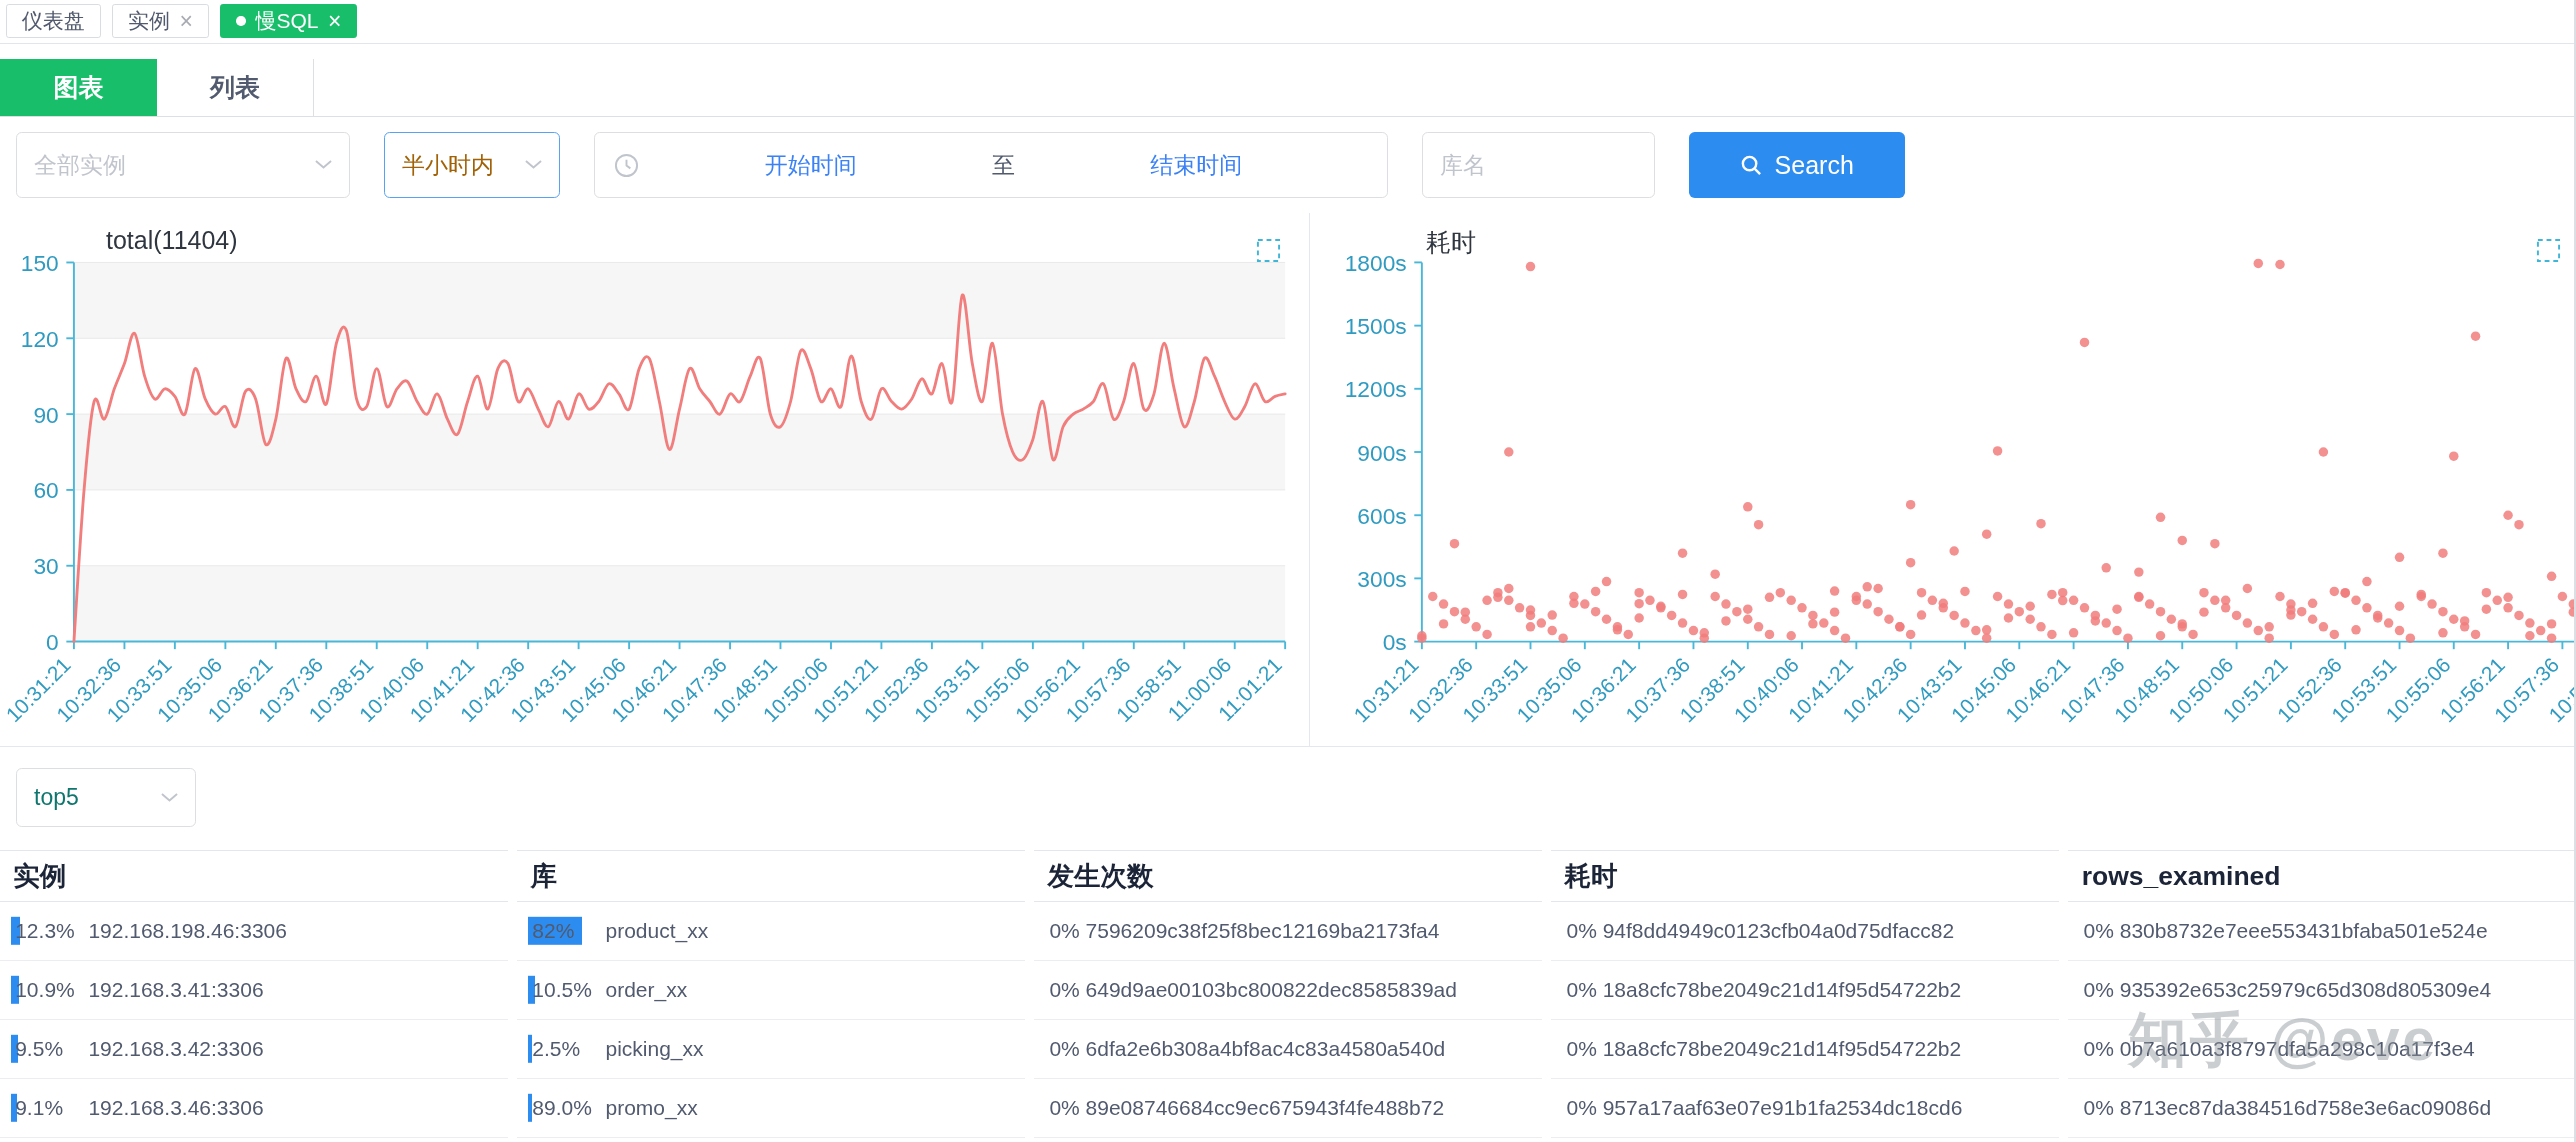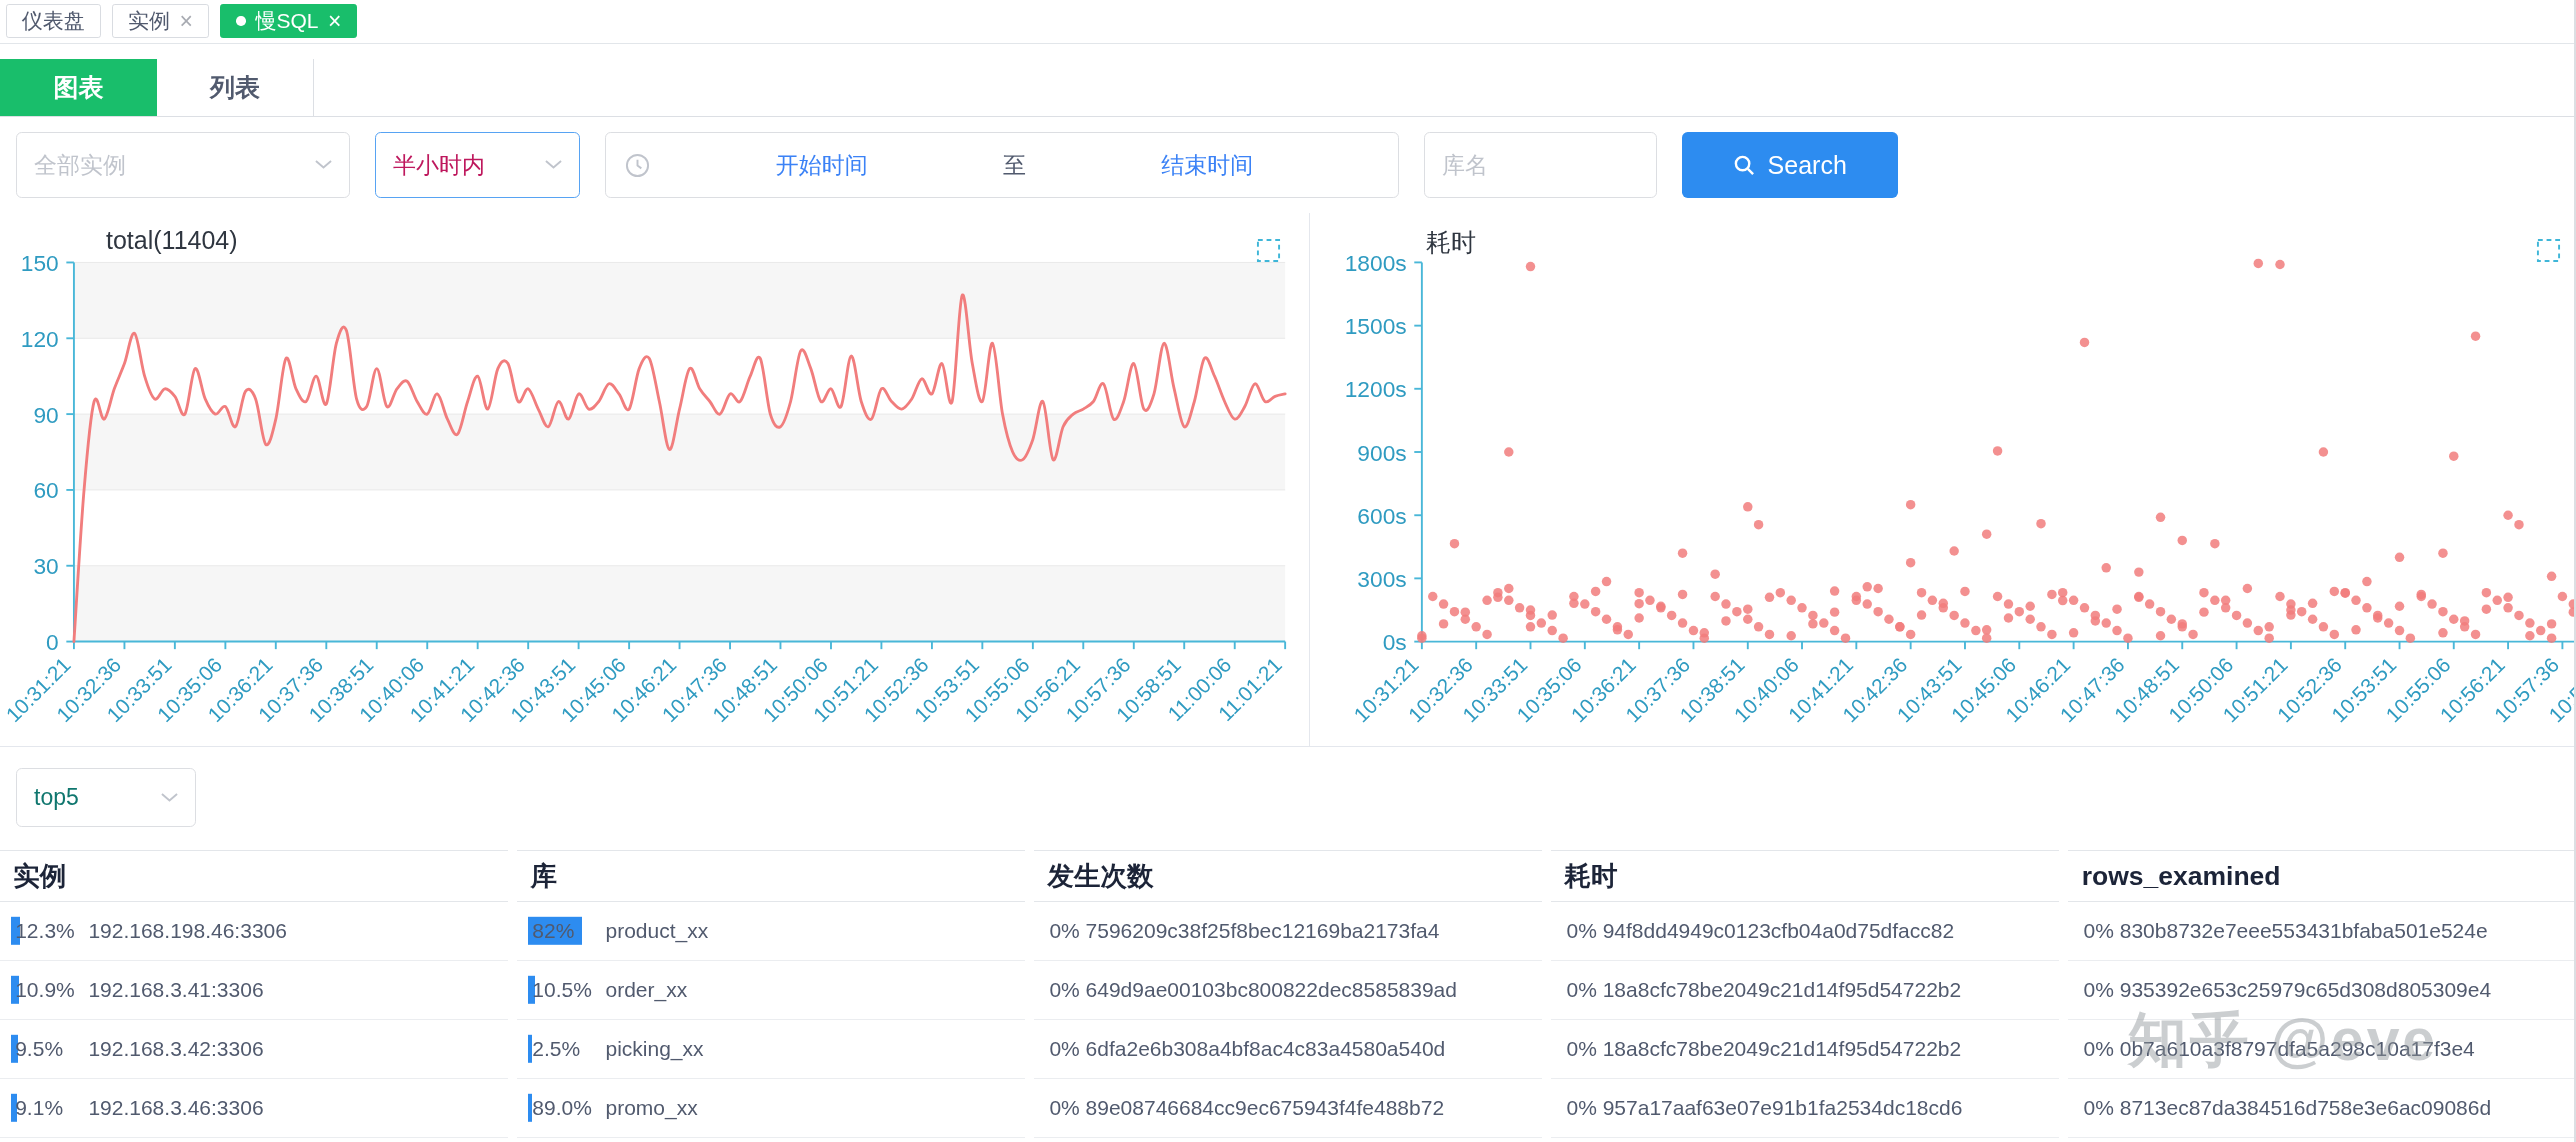--- a/index.html
+++ b/index.html
@@ -22,25 +22,25 @@
   .dot { width:9.5px; height:9.5px; border-radius:50%; background:#fff; }
 
   
   .subtabs { display:flex; margin-top:15px; border-bottom:0.9px solid #dcdfe4; height:58px; }
   .stab { min-width:157px; height:57px; display:flex; align-items:center; justify-content:center;
           font-size:25px; font-weight:600; cursor:pointer; }
   .stab.active { background:#19be6b; color:#fff; }
   .stab.inactive { color:#515a6e; background:#fff; border-right:0.9px solid #dcdfe4; }
 
   
-  .filters { display:flex; align-items:flex-start; gap:25px; padding:15px 0 15px 16px; }
+  .filters { display:flex; align-items:flex-start; gap:34px; padding:15px 0 15px 16px; }
   .sel { height:66px; border:0.9px solid #dcdee2; border-radius:5.7px; display:flex; align-items:center;
          justify-content:space-between; padding:0 17px; font-size:23px; background:#fff; cursor:pointer; }
   .sel-all { width:334px; color:#c0c4cc; }
-  .sel-time { width:205px; border-color:#57a3f3; color:#be185d; }
+  .sel-time { width:176px; border-color:#57a3f3; color:#a16207; }
   .daterange { width:794px; height:66px; border:0.9px solid #dcdee2; border-radius:5.7px;
                display:flex; align-items:center; padding:0 19px; font-size:23px; background:#fff; cursor:pointer; }
   .daterange .ph { color:#3b82f6; flex:1; text-align:center; }
   .daterange .sep { color:#515a6e; padding:0 9.5px; }
   .inp { width:233px; height:66px; border:0.9px solid #dcdee2; border-radius:5.7px; font-size:23px;
          padding:0 17px; color:#515a6e; outline:none; font-family:inherit; }
   .inp::placeholder { color:#c0c4cc; }
   .search { width:216px; height:66px; background:#2d8cf0; border:none; border-radius:5.7px; color:#fff;
             font-size:25px; display:flex; align-items:center; justify-content:center; gap:11.4px; cursor:pointer; font-family:inherit; }
 

